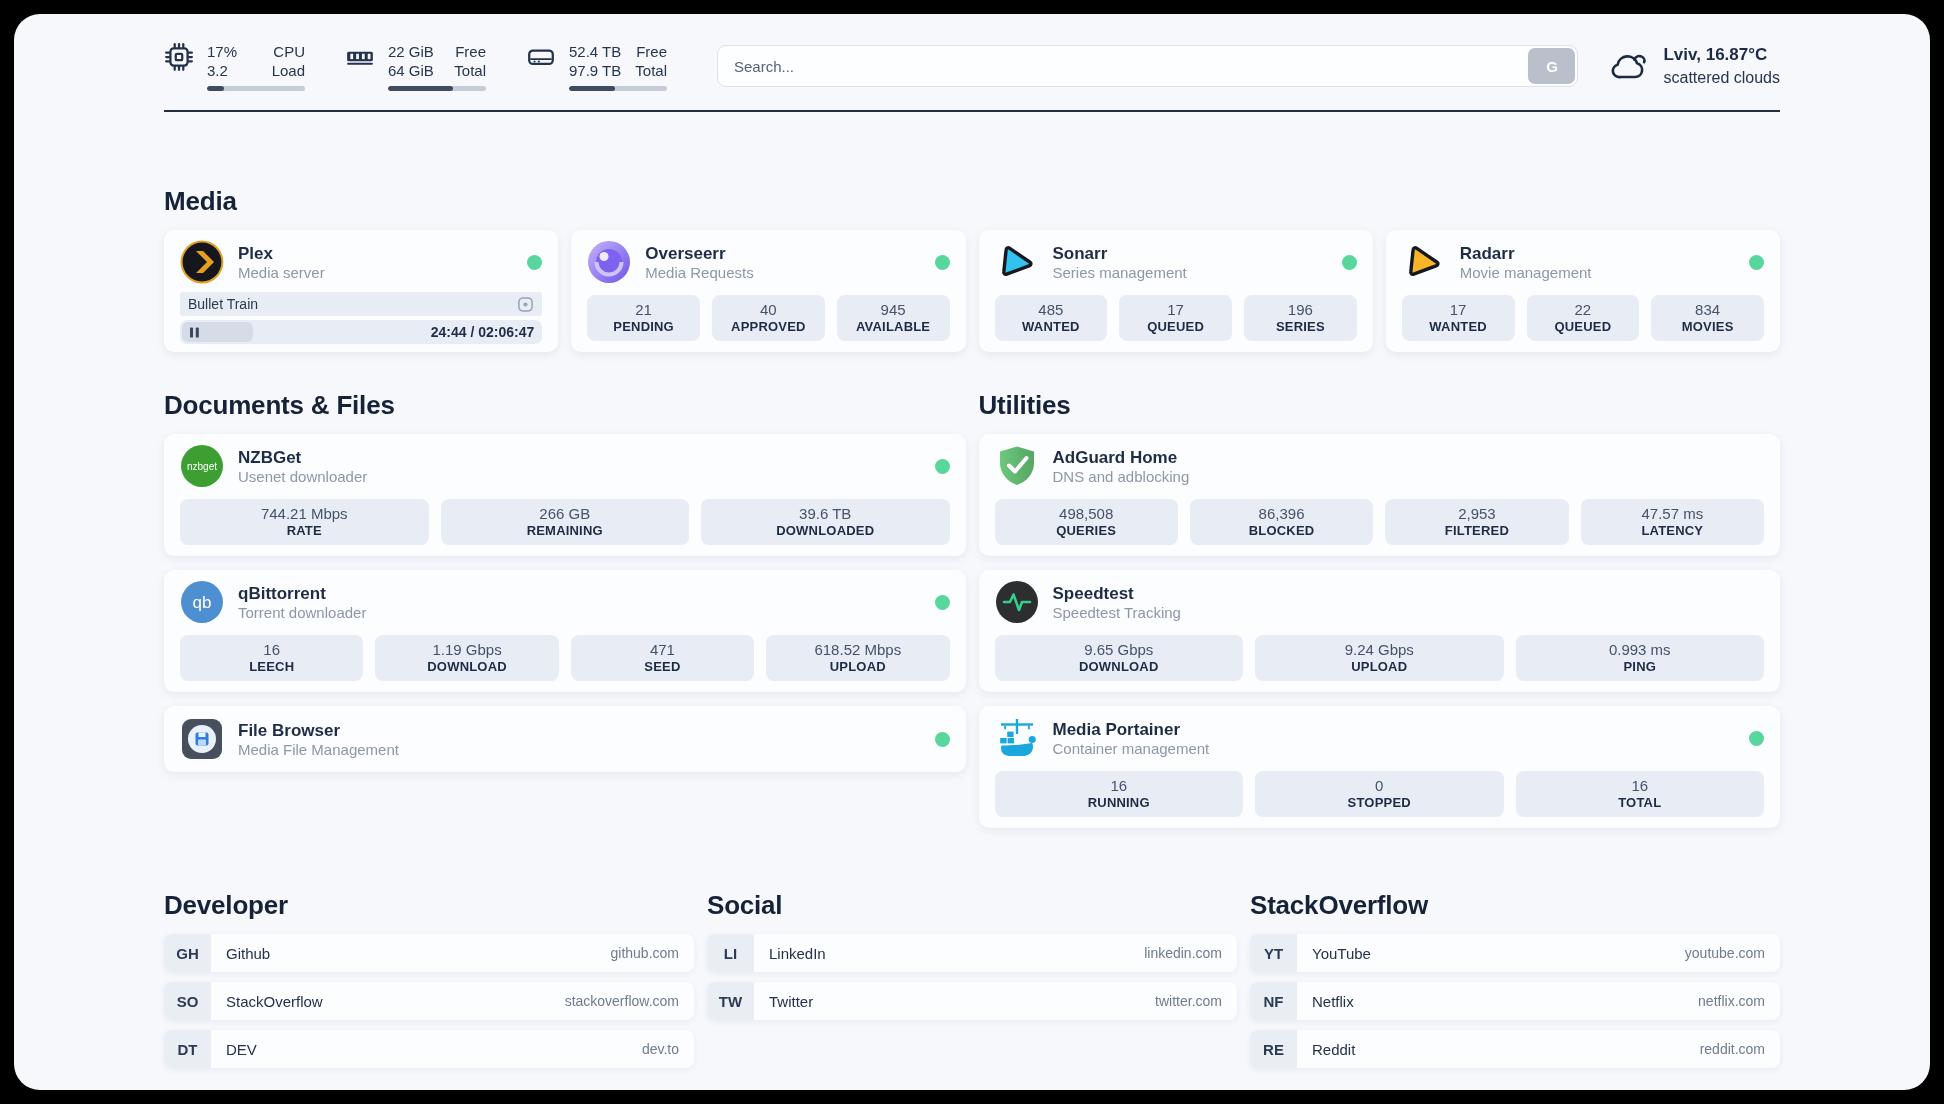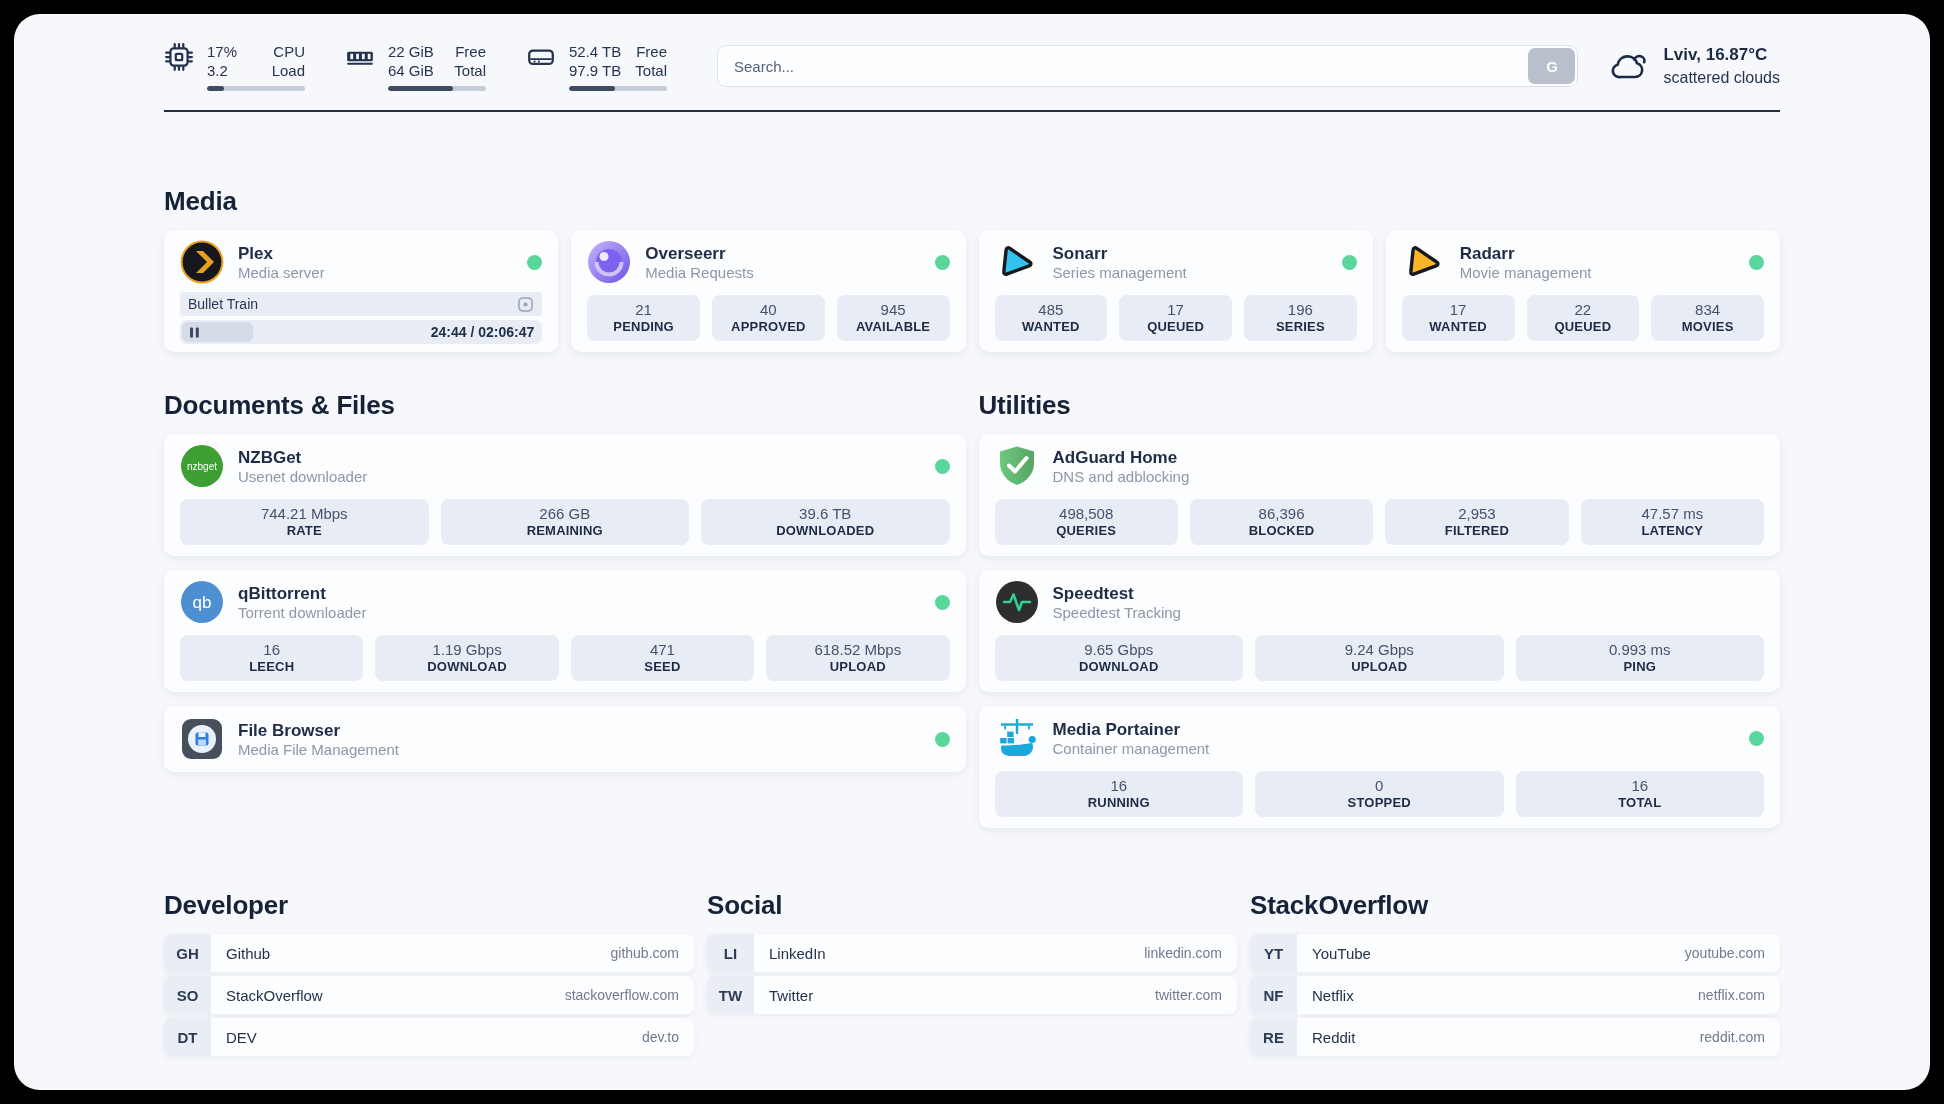--- a/index.html
+++ b/index.html
@@ -75,21 +75,21 @@
   .np-row { margin-top:8px; height:24px; background:#e8edf5; border-radius:3px; display:flex; align-items:center; padding:0 8px; }
   .np-title { font-size:14px; color:#2a3850; }
   .np-cam { margin-left:auto; width:17px; height:17px; }
   .player-row { margin-top:4px; height:24px; background:#e8edf5; border-radius:7px; position:relative; display:flex; align-items:center; padding:0 8px; overflow:hidden; }
   .player-fill { position:absolute; left:2px; top:2px; bottom:2px; background:#d6dce7; border-radius:6px; }
   .pause-btn { position:relative; width:13px; height:13px; border:none; background:transparent; padding:0; cursor:pointer; }
   .time { position:relative; margin-left:auto; font-size:14px; font-weight:600; color:#1f2d48; }
 
   
   .bottom { display:grid; grid-template-columns:repeat(3,1fr); gap:13px; margin-top:48px; }
-  .linklist { display:flex; flex-direction:column; gap:4px; }
+  .linklist { display:flex; flex-direction:column; gap:10px; }
   .tile {
     height:38px; background:#fcfdfe; border-radius:8px; box-shadow:0 2px 6px rgba(20,32,60,.06);
     display:flex; align-items:center; overflow:hidden; cursor:pointer;
   }
   .badge { width:47px; align-self:stretch; background:#e9eef5; display:flex; align-items:center; justify-content:center;
            font-size:15px; font-weight:600; color:#2c3a54; flex:none; }
   .tile-name { margin-left:15px; font-size:15px; color:#24324c; font-weight:500; }
   .tile-url { margin-left:auto; margin-right:15px; font-size:14px; color:#707b8e; }
 </style>
 </head>

